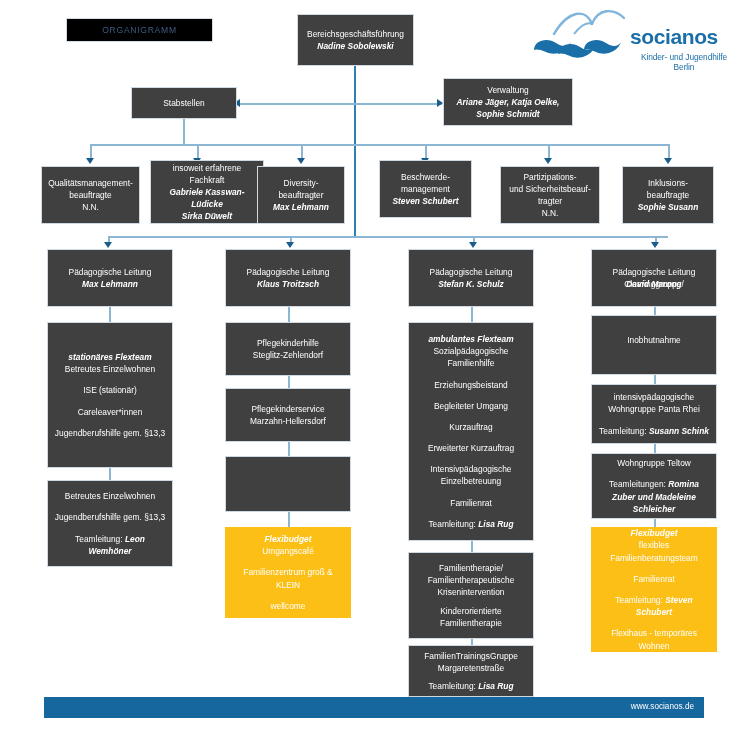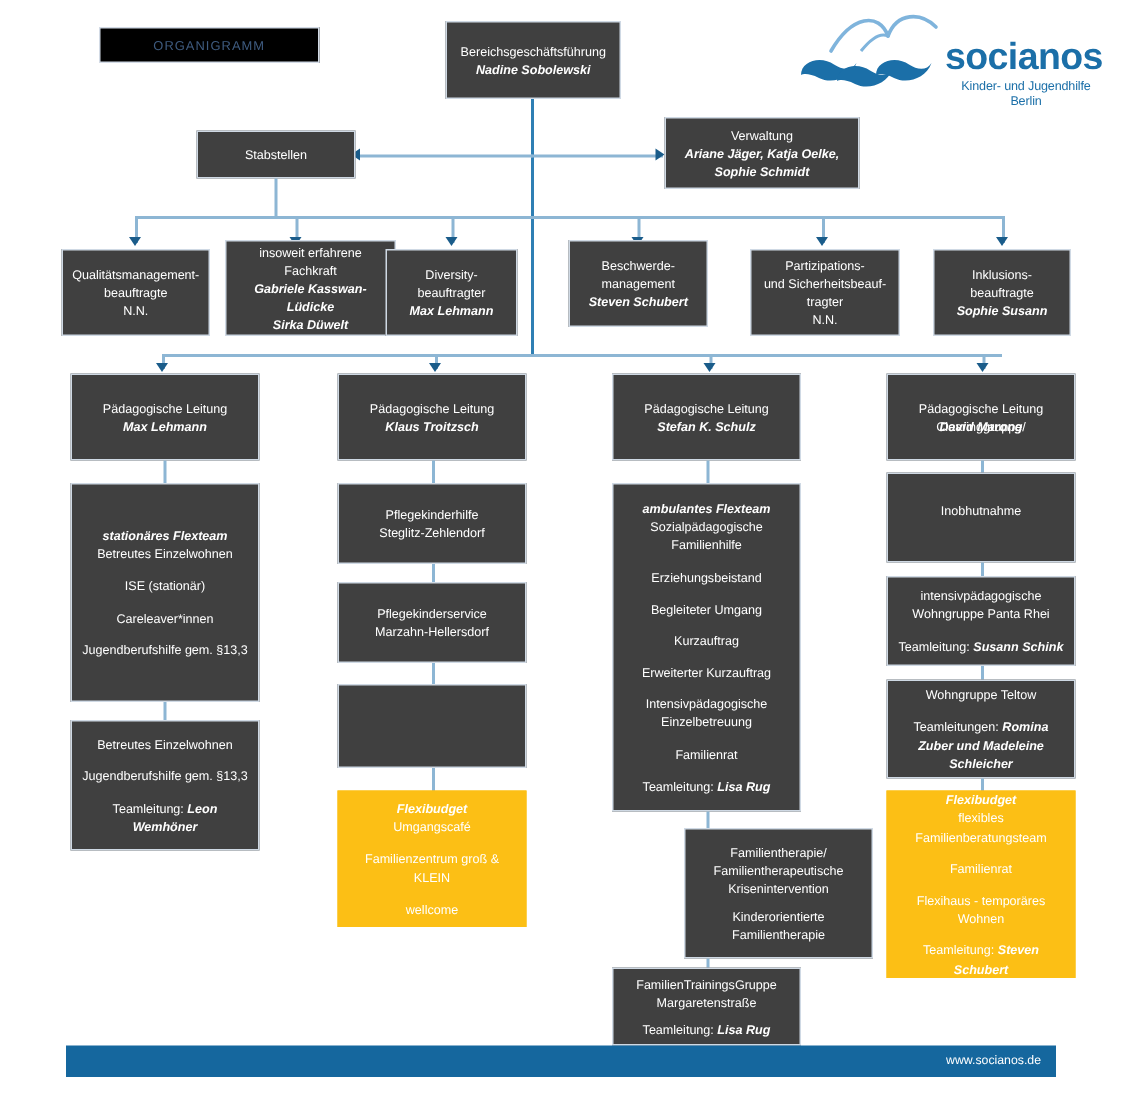--- a/index.html
+++ b/index.html
@@ -63,21 +63,21 @@
     border-top:4px solid transparent;
     border-bottom:4px solid transparent;
     border-left:6px solid #1a5c8a;
   }
 
   
   .logo{position:absolute;left:524px;top:4px;width:212px;height:66px;}
   .logo svg{display:block;}
   .logo-word{
     position:absolute;left:106px;top:22px;
-    font-size:25px;font-weight:bold;color:#1b6fa8;
+    font-size:21px;font-weight:bold;color:#1b6fa8;
     letter-spacing:-.4px;line-height:1;
   }
   .logo-sub{
     position:absolute;left:108px;top:48px;
     font-size:8.4px;color:#1b6fa8;letter-spacing:-.1px;text-align:center;
   }
 
   
   .footer{
     position:absolute;left:44px;top:697px;width:660px;height:21px;
@@ -257,21 +257,21 @@
     <span class="ln gap">Erziehungsbeistand</span>
     <span class="ln gap">Begleiteter Umgang</span>
     <span class="ln gap">Kurzauftrag</span>
     <span class="ln gap">Erweiterter Kurzauftrag</span>
     <span class="ln gap">Intensivpädagogische Einzelbetreuung</span>
     <span class="ln gap">Familienrat</span>
     <span class="ln gap"><span>Teamleitung:</span> <span class="name">Lisa Rug</span></span>
   </div>
 
   <div class="ln-v" style="left:471px;top:541px;height:13px;"></div>
-  <div class="box" style="left:408px;top:552px;width:126px;height:87px;margin-left:48px;">
+  <div class="box" style="left:408px;top:552px;width:126px;height:87px;">
     <span class="ln">Familientherapie/ Familientherapeutische Krisenintervention</span>
     <span class="ln gap-sm">Kinderorientierte Familientherapie</span>
   </div>
 
   <div class="ln-v" style="left:471px;top:639px;height:9px;"></div>
   <div class="box" style="left:408px;top:645px;width:126px;height:52px;">
     <span class="ln">FamilienTrainingsGruppe Margaretenstraße</span>
     <span class="ln gap-sm"><span>Teamleitung:</span> <span class="name">Lisa Rug</span></span>
   </div>
 
@@ -293,21 +293,21 @@
   <div class="box" style="left:591px;top:453px;width:126px;height:66px;">
     <span class="ln">Wohngruppe Teltow</span>
     <span class="ln gap"><span>Teamleitungen:</span> <span class="name">Romina Zuber und Madeleine Schleicher</span></span>
   </div>
 
   <div class="ln-v" style="left:654px;top:519px;height:10px;"></div>
   <div class="box yellow" style="left:591px;top:527px;width:126px;height:125px;">
     <span class="ln bold">Flexibudget</span>
     <span class="ln">flexibles Familienberatungsteam</span>
     <span class="ln gap">Familienrat</span>
+    <span class="ln gap"><span>Teamleitung:</span> <span class="name">Steven Schubert</span></span>
     <span class="ln gap">Flexihaus - temporäres Wohnen</span>
-    <span class="ln gap"><span>Teamleitung:</span> <span class="name">Steven Schubert</span></span>
   </div>
 
   <div class="footer">
     <span class="url">www.socianos.de</span>
   </div>
 
 </div>
 
 </body></html>

